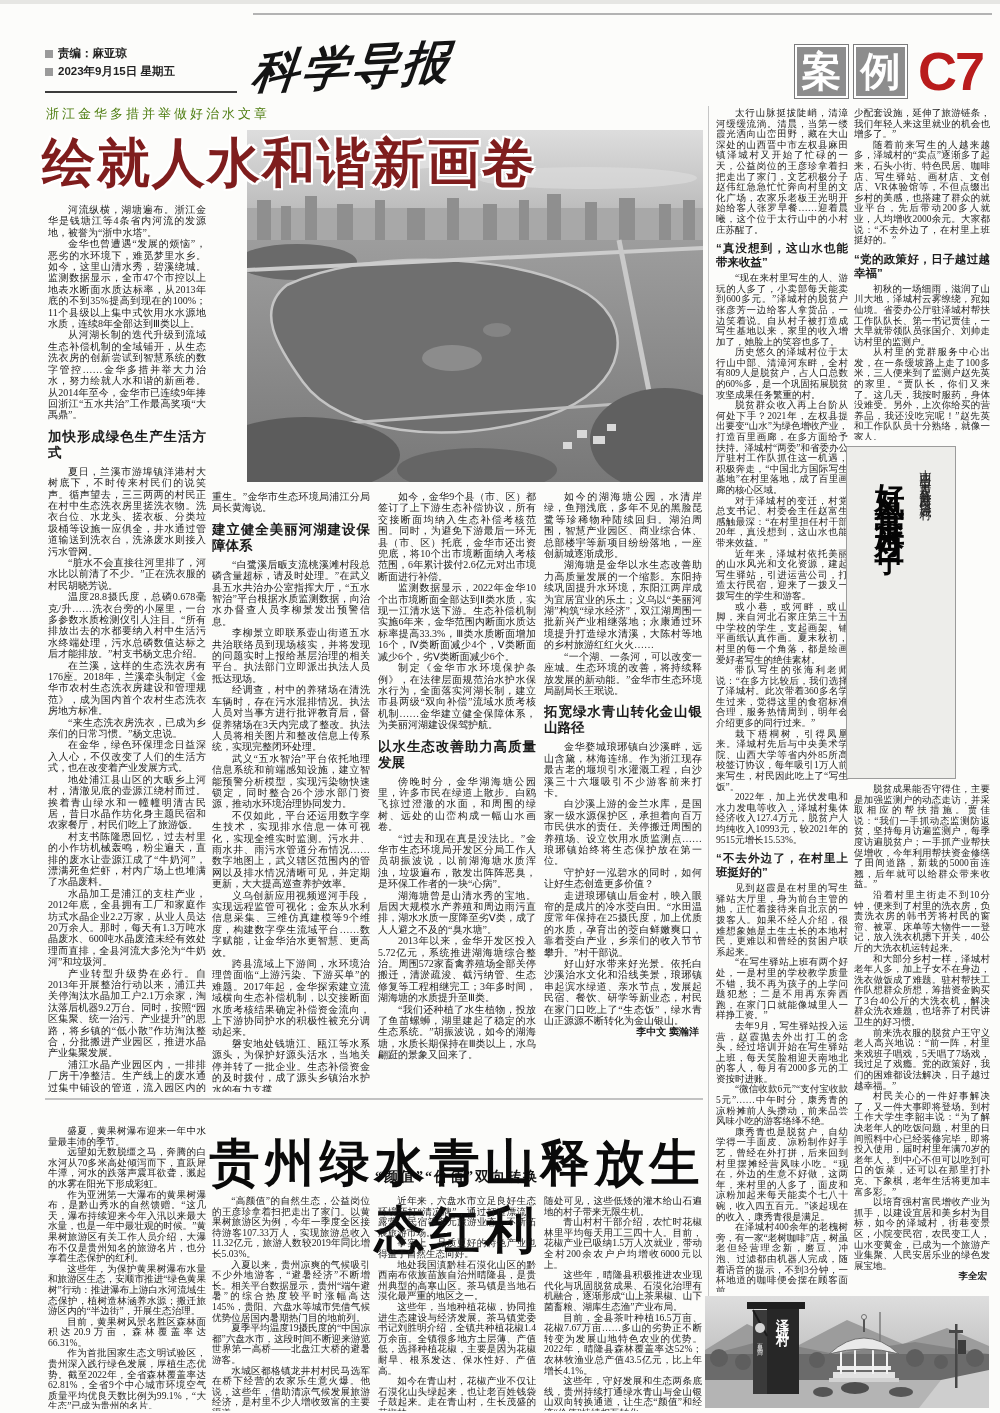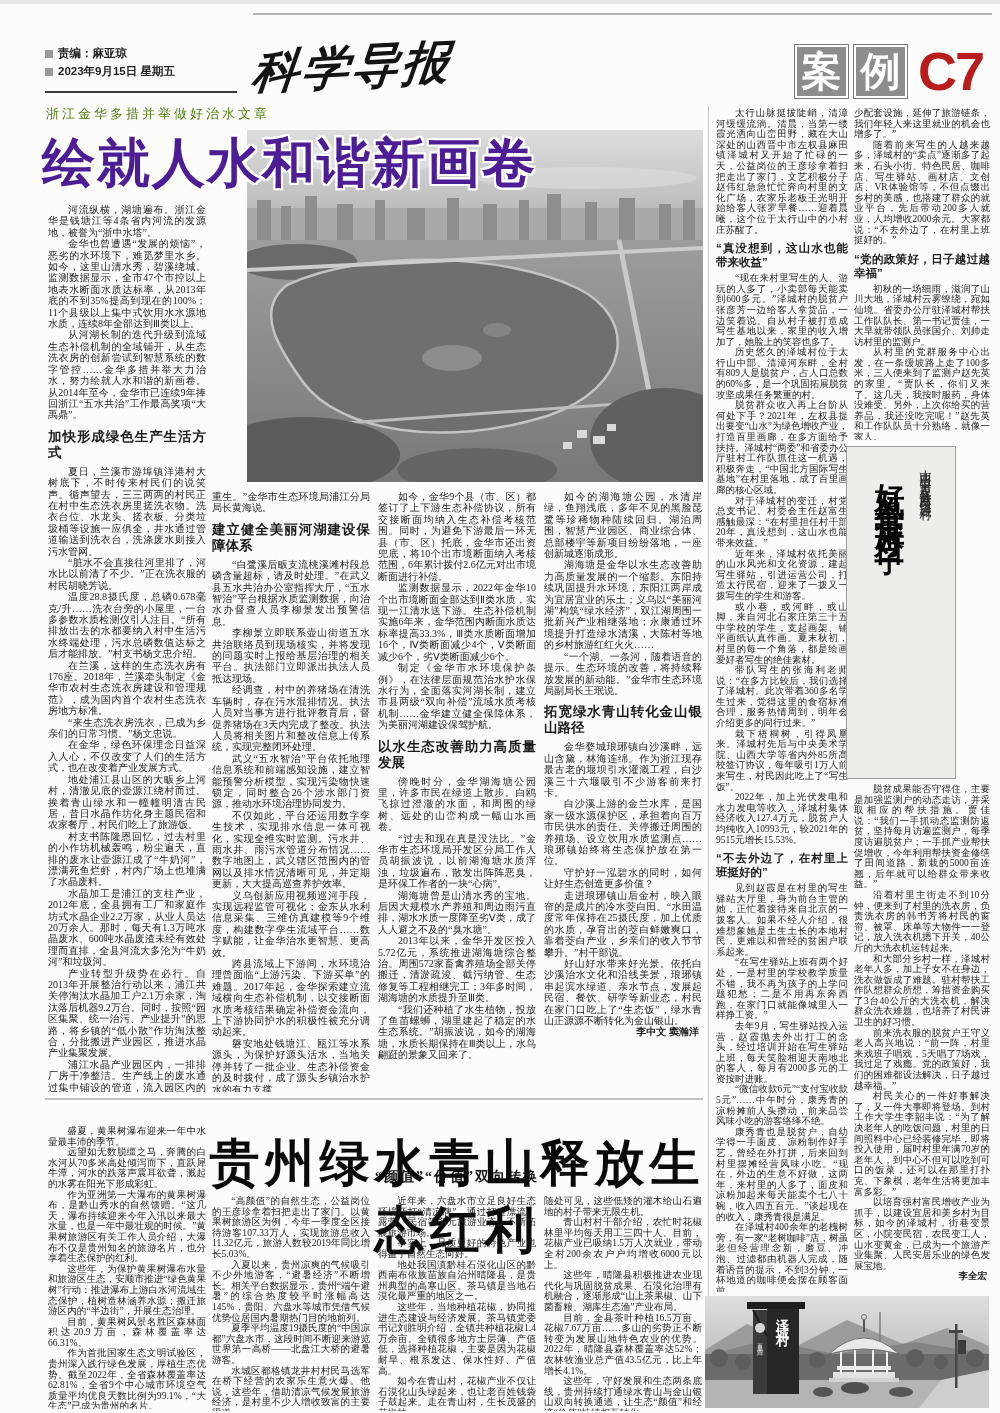--- a/index.html
+++ b/index.html
@@ -24,21 +24,21 @@
   .col p,.col h3{margin:0;}
   .blk-p{text-indent:2em;}
   .blk-c{text-indent:0;}
   .blk-h{font-family:"Liberation Sans",sans-serif;font-weight:bold;text-indent:0;}
   .blk-b{font-family:"Liberation Sans",sans-serif;font-weight:bold;text-align:right;text-indent:0;padding-right:3px;}
   
   .m-col{font-size:10px;line-height:11.4px;width:158px;}
   .m-col .blk-h{font-size:13.5px;line-height:16px;margin:8px 0 5px;}
   .m-kicker{position:absolute;left:46px;top:101px;font-size:13px;letter-spacing:3px;color:#4d7c0f;}
   .m-headline{position:absolute;left:42px;top:124px;z-index:5;font-family:"Liberation Sans",sans-serif;
-      font-weight:900;font-size:53px;letter-spacing:2px;color:#4c1d95;white-space:nowrap;
+      font-weight:900;font-size:53px;letter-spacing:2px;color:#7f1d1d;white-space:nowrap;
       text-shadow:2px 2px 0 #fff,-2px -2px 0 #fff,2px -2px 0 #fff,-2px 2px 0 #fff,0 2px 0 #fff,0 -2px 0 #fff,2px 0 0 #fff,-2px 0 0 #fff;}
   .m-photo{position:absolute;left:247px;top:126px;width:456px;height:352px;z-index:1;background:#bdbdbd;}
   .hr-left{position:absolute;left:45px;top:1094px;width:658px;height:2px;background:#c2c2c2;}
   .v-divider{position:absolute;left:708px;top:102px;width:1px;height:1302px;background:#c6c6c6;}
   
   .b-kicker{position:absolute;left:210px;top:1164px;width:494px;text-align:center;font-size:14px;
             font-weight:bold;letter-spacing:2px;color:#141414;}
   .b-headline{position:absolute;left:208px;top:1126px;width:498px;text-align:center;font-weight:bold;
               font-size:50px;letter-spacing:5px;color:#0a0a0a;font-family:Liberation Mono, monospace;}
   .b-col{font-size:9.6px;line-height:10.6px;width:158px;}
@@ -172,21 +172,21 @@
       <h3 class="blk-h">以水生态改善助力高质量发展</h3>
       <p class="blk-p">傍晚时分，金华湖海塘公园里，许多市民在绿道上散步。白鸥飞掠过澄澈的水面，和周围的绿树、远处的山峦构成一幅山水画卷。</p>
       <p class="blk-p">“过去和现在真是没法比。”金华市生态环境局开发区分局工作人员胡振波说，以前湖海塘水质浑浊，垃圾遍布，散发出阵阵恶臭，是环保工作者的一块“心病”。</p>
       <p class="blk-p">湖海塘曾是山清水秀的宝地。后因大规模水产养殖和周边雨污直排，湖水水质一度降至劣Ⅴ类，成了人人避之不及的“臭水塘”。</p>
       <p class="blk-p">2013年以来，金华开发区投入5.72亿元，系统推进湖海塘综合整治。周围572家畜禽养殖场全部关停搬迁，清淤疏浚、截污纳管、生态修复等工程相继完工；3年多时间，湖海塘的水质提升至Ⅲ类。</p>
       <p class="blk-p">“我们还种植了水生植物，投放了鱼苗螺蛳，湖里建起了稳定的水生态系统。”胡振波说，如今的湖海塘，水质长期保持在Ⅲ类以上，水鸟翩跹的景象又回来了。</p>
     </div>
   <div class="col m-col" style="left:544px;top:487px;height:601px;">
       <p class="blk-p">如今的湖海塘公园，水清岸绿，鱼翔浅底，多年不见的黑脸琵鹭等珍稀物种陆续回归。湖泊周围，智慧产业园区、商业综合体、总部楼宇等新项目纷纷落地，一座创新城逐渐成形。</p>
       <p class="blk-p">湖海塘是金华以水生态改善助力高质量发展的一个缩影。东阳持续巩固提升水环境，东阳江两岸成为宜居宜业的乐土；义乌以“美丽河湖”构筑“绿水经济”，双江湖周围一批新兴产业相继落地；永康通过环境提升打造绿水清溪，大陈村等地的乡村旅游红红火火……</p>
-      <p class="blk-p">“一个湖、一条河，随着语音的提示。生态环境的改善，将持续释放发展的新动能。”金华市生态环境局副局长王珉说。</p>
+      <p class="blk-p">“一个湖、一条河，可以改变一座城。生态环境的改善，将持续释放发展的新动能。”金华市生态环境局副局长王珉说。</p>
       <h3 class="blk-h">拓宽绿水青山转化金山银山路径</h3>
       <p class="blk-p">金华婺城琅琊镇白沙溪畔，远山含黛，林海连绵。作为浙江现存最古老的堰坝引水灌溉工程，白沙溪三十六堰吸引不少游客前来打卡。</p>
       <p class="blk-p">白沙溪上游的金兰水库，是国家一级水源保护区，承担着向百万市民供水的责任。关停搬迁周围的养殖场、设立饮用水质监测点……琅琊镇始终将生态保护放在第一位。</p>
       <p class="blk-p">守护好一泓碧水的同时，如何让好生态创造更多价值？</p>
       <p class="blk-p">走进琅琊镇山后金村，映入眼帘的是成片的冷水茭白田。“水田温度常年保持在25摄氏度，加上优质的水质，孕育出的茭白鲜嫩爽口，靠着茭白产业，乡亲们的收入节节攀升。”村干部说。</p>
       <p class="blk-p">好山好水带来好光景。依托白沙溪治水文化和沿线美景，琅琊镇串起滨水绿道、亲水节点，发展起民宿、餐饮、研学等新业态，村民在家门口吃上了“生态饭”，绿水青山正源源不断转化为金山银山。</p>
       <p class="blk-b">李中文 窦瀚洋</p>
     </div>
 
   <div class="hr-left"></div>

